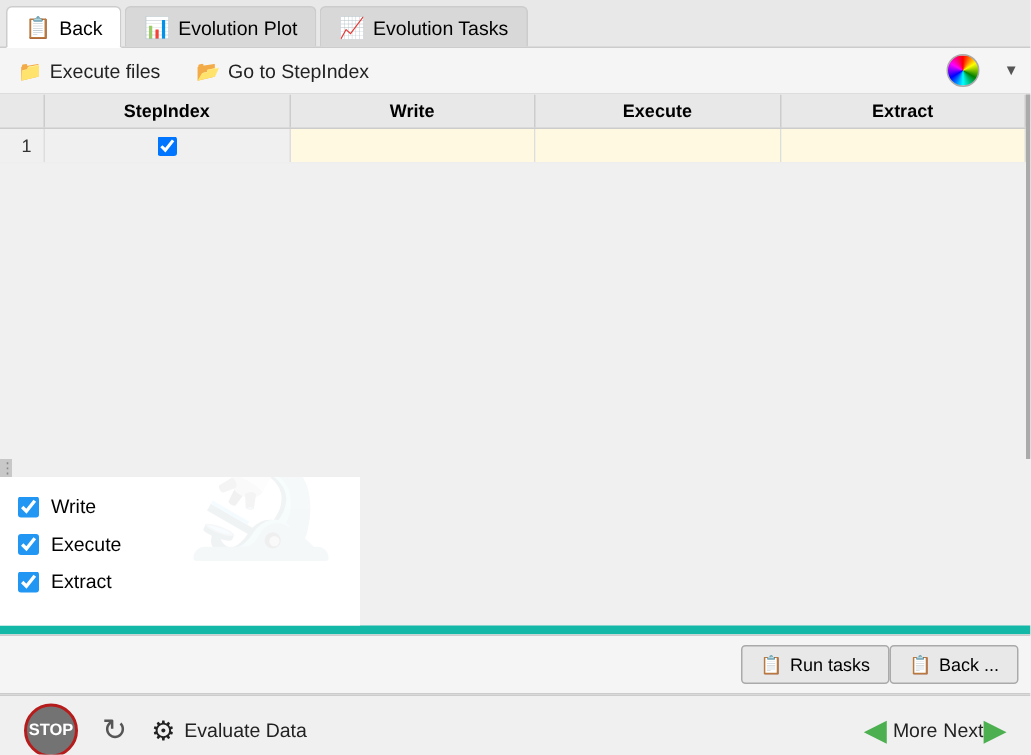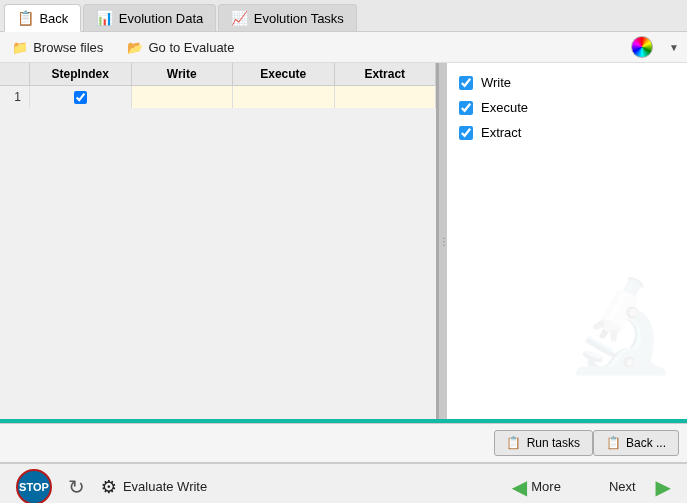--- a/index.html
+++ b/index.html
@@ -74,21 +74,22 @@
     }
     .dropdown-arrow {
       font-size: 10px;
       color: #555;
     }
 
     
     .main-content {
       display: flex;
       height: 360px;
-      border-bottom: 4px solid #14b8a6;
+      border-bottom: 6px solid #14b8a6;
+      flex-direction: column;
     }
 
     
     .left-panel {
       flex: 1;
       display: flex;
       flex-direction: column;
       border-right: 3px solid #aaa;
       overflow: hidden;
     }
@@ -200,21 +201,21 @@
       padding: 6px 16px;
       background: #f0f0f0;
       border-top: 1px solid #ccc;
       height: 46px;
     }
 
     .stop-btn {
       width: 36px;
       height: 36px;
       border-radius: 50%;
-      background: #0369a1;
+      background: #737373;
       border: 2px solid #b71c1c;
       color: white;
       font-size: 11px;
       font-weight: bold;
       cursor: pointer;
       display: flex;
       align-items: center;
       justify-content: center;
     }
 
@@ -264,55 +265,54 @@
       color: #4caf50;
       font-size: 20px;
     }
     .arrow-right {
       color: #4caf50;
       font-size: 20px;
     }
     .next-btn {
       display: flex;
       align-items: center;
-      gap: 20px;
+      gap: 0;
       background: none;
       border: none;
       cursor: pointer;
       font-size: 13px;
       color: #222;
-      margin-left: 44px;
     }
   </style>
 </head>
 <body>
 
 <div class="tab-bar">
   <div class="tab active">
     <span class="tab-icon">📋</span>
     <span>Back</span>
   </div>
   <div class="tab">
     <span class="tab-icon">📊</span>
-    <span>Evolution Data</span>
+    <span>Evolution Plot</span>
   </div>
   <div class="tab">
     <span class="tab-icon">📈</span>
     <span>Evolution Tasks</span>
   </div>
 </div>
 
 <div class="toolbar">
   <button class="toolbar-btn">
     <span>📁</span>
-    <span>Browse files</span>
+    <span>Execute files</span>
   </button>
   <button class="toolbar-btn">
     <span>📂</span>
-    <span>Go to Evaluate</span>
+    <span>Go to StepIndex</span>
   </button>
   <div class="color-wheel"></div>
   <span class="dropdown-arrow">▼</span>
 </div>
 
 <div class="main-content">
 
   <div class="left-panel">
     <div class="table-header">
       <div class="th"></div>
@@ -371,21 +371,21 @@
   <button class="stop-btn">
     <span>STOP</span>
   </button>
 
   <button class="refresh-btn">
     <span>↻</span>
   </button>
 
   <button class="evaluate-btn">
     <span class="gear-icon">⚙</span>
-    <span>Evaluate Write</span>
+    <span>Evaluate Data</span>
   </button>
 
   <div class="nav-section">
     <button class="back-btn">
       <span class="arrow-left">◀</span>
       <span>More</span>
     </button>
     <button class="next-btn">
       <span>Next</span>
       <span class="arrow-right">▶</span>

